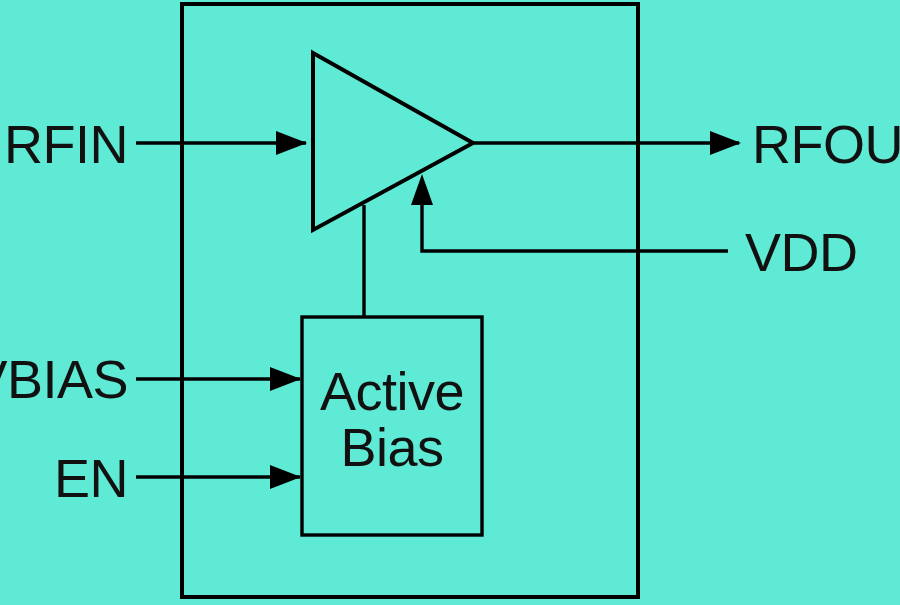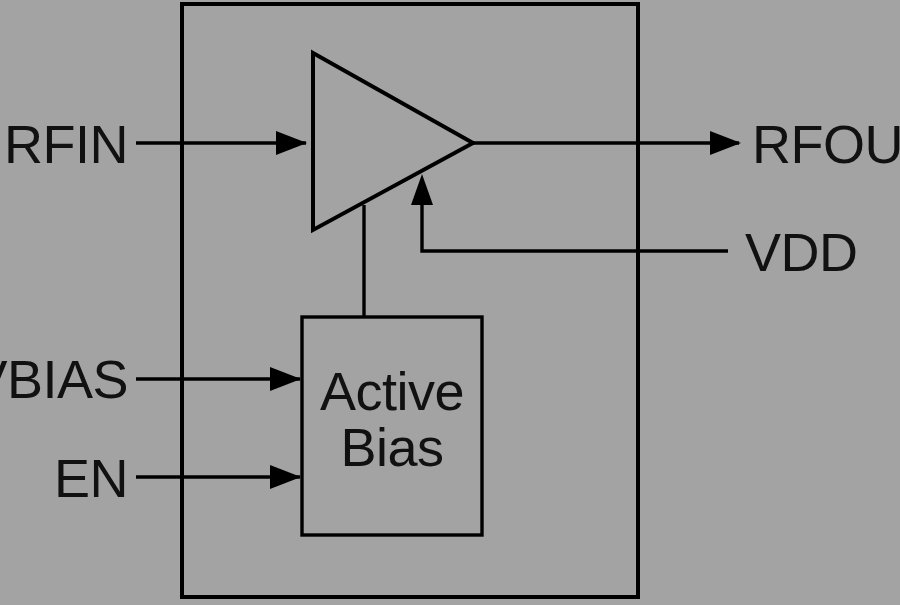--- a/index.html
+++ b/index.html
@@ -10,21 +10,21 @@
   body {
     width: 900px;
     height: 605px;
     font-family: "Liberation Sans", sans-serif;
     overflow: hidden;
   }
   #diagram-root {
     position: relative;
     width: 900px;
     height: 605px;
-    background: #a3a3a3;
+    background: #5eead4;
   }
   #block-diagram-svg {
     position: absolute;
     top: 0;
     left: 0;
     width: 900px;
     height: 605px;
     display: block;
   }
   .wire, .outline {

